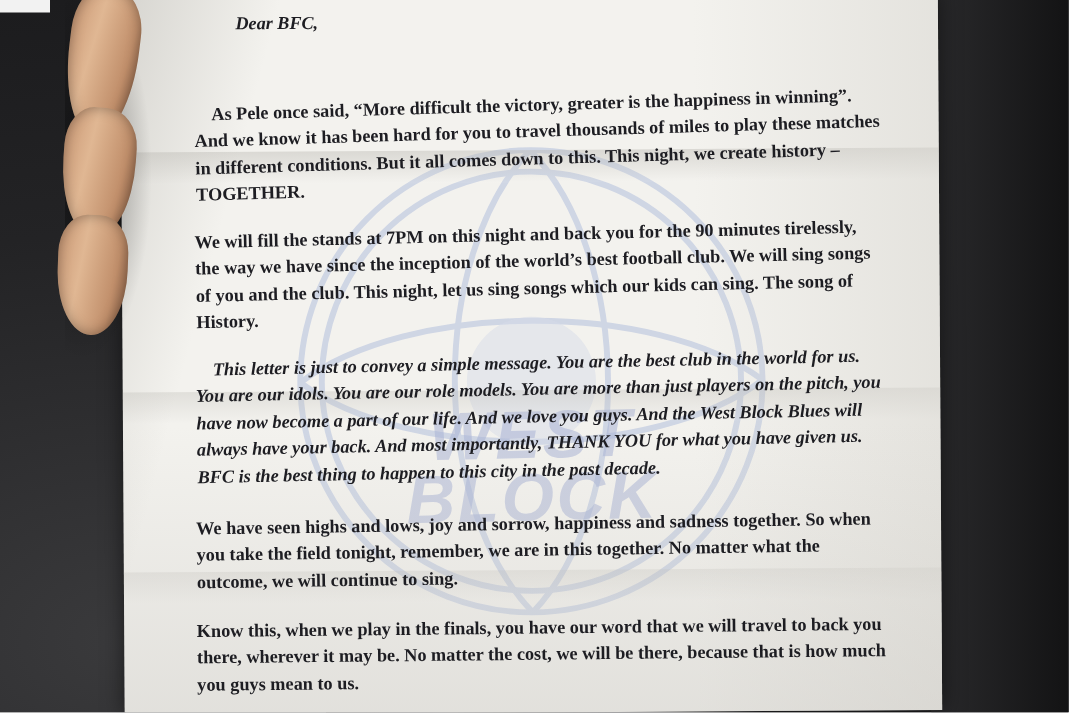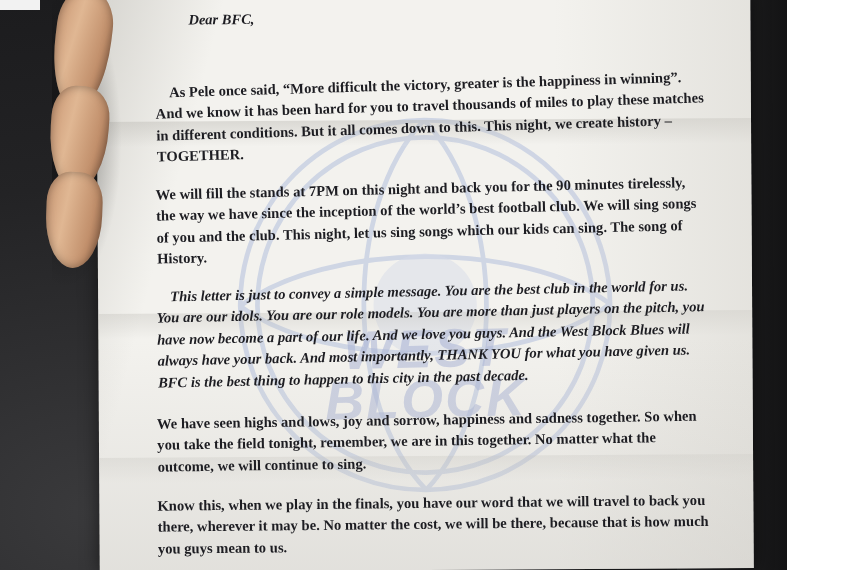--- a/index.html
+++ b/index.html
@@ -9,21 +9,21 @@
   }
   body {
     width: 855px;
     height: 570px;
     overflow: hidden;
     font-family: "Liberation Serif", serif;
   }
 
   #photo {
     position: relative;
-    width: 787px;
+    width: 855px;
     height: 570px;
     background: #1b1b1d;
     overflow: hidden;
   }
 
   
   .backdrop {
     position: absolute;
     inset: 0;
     background:

